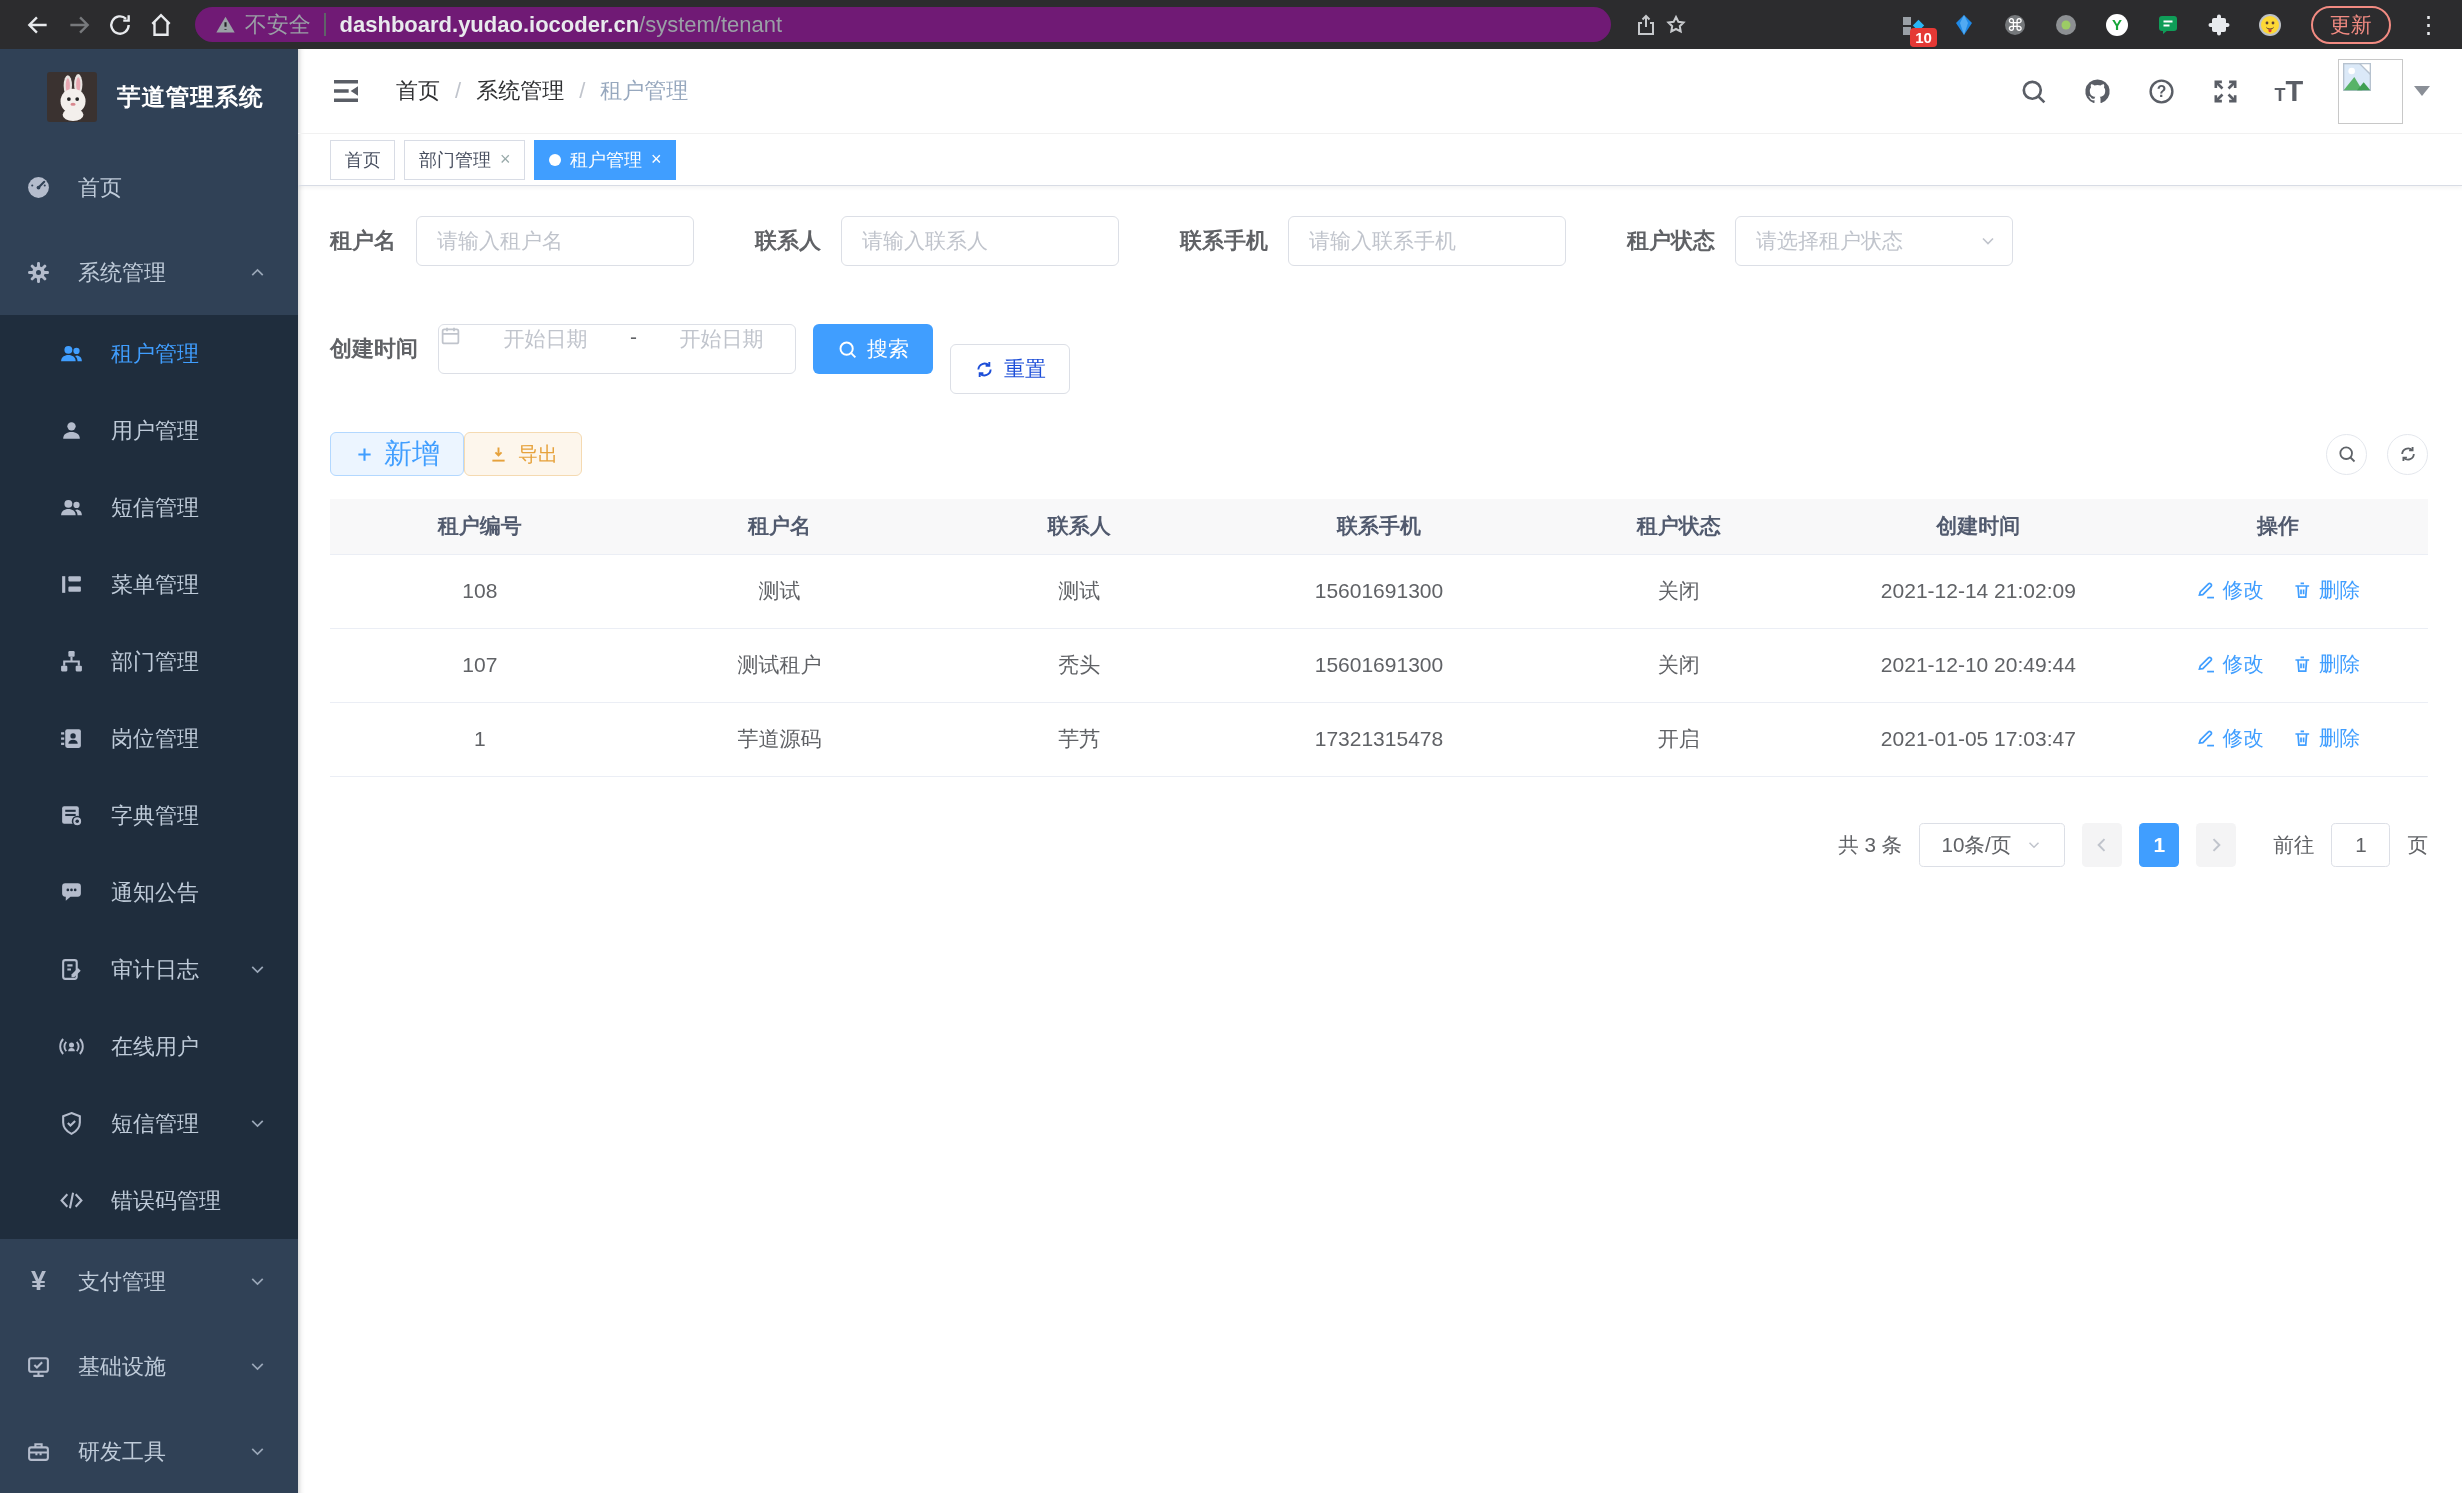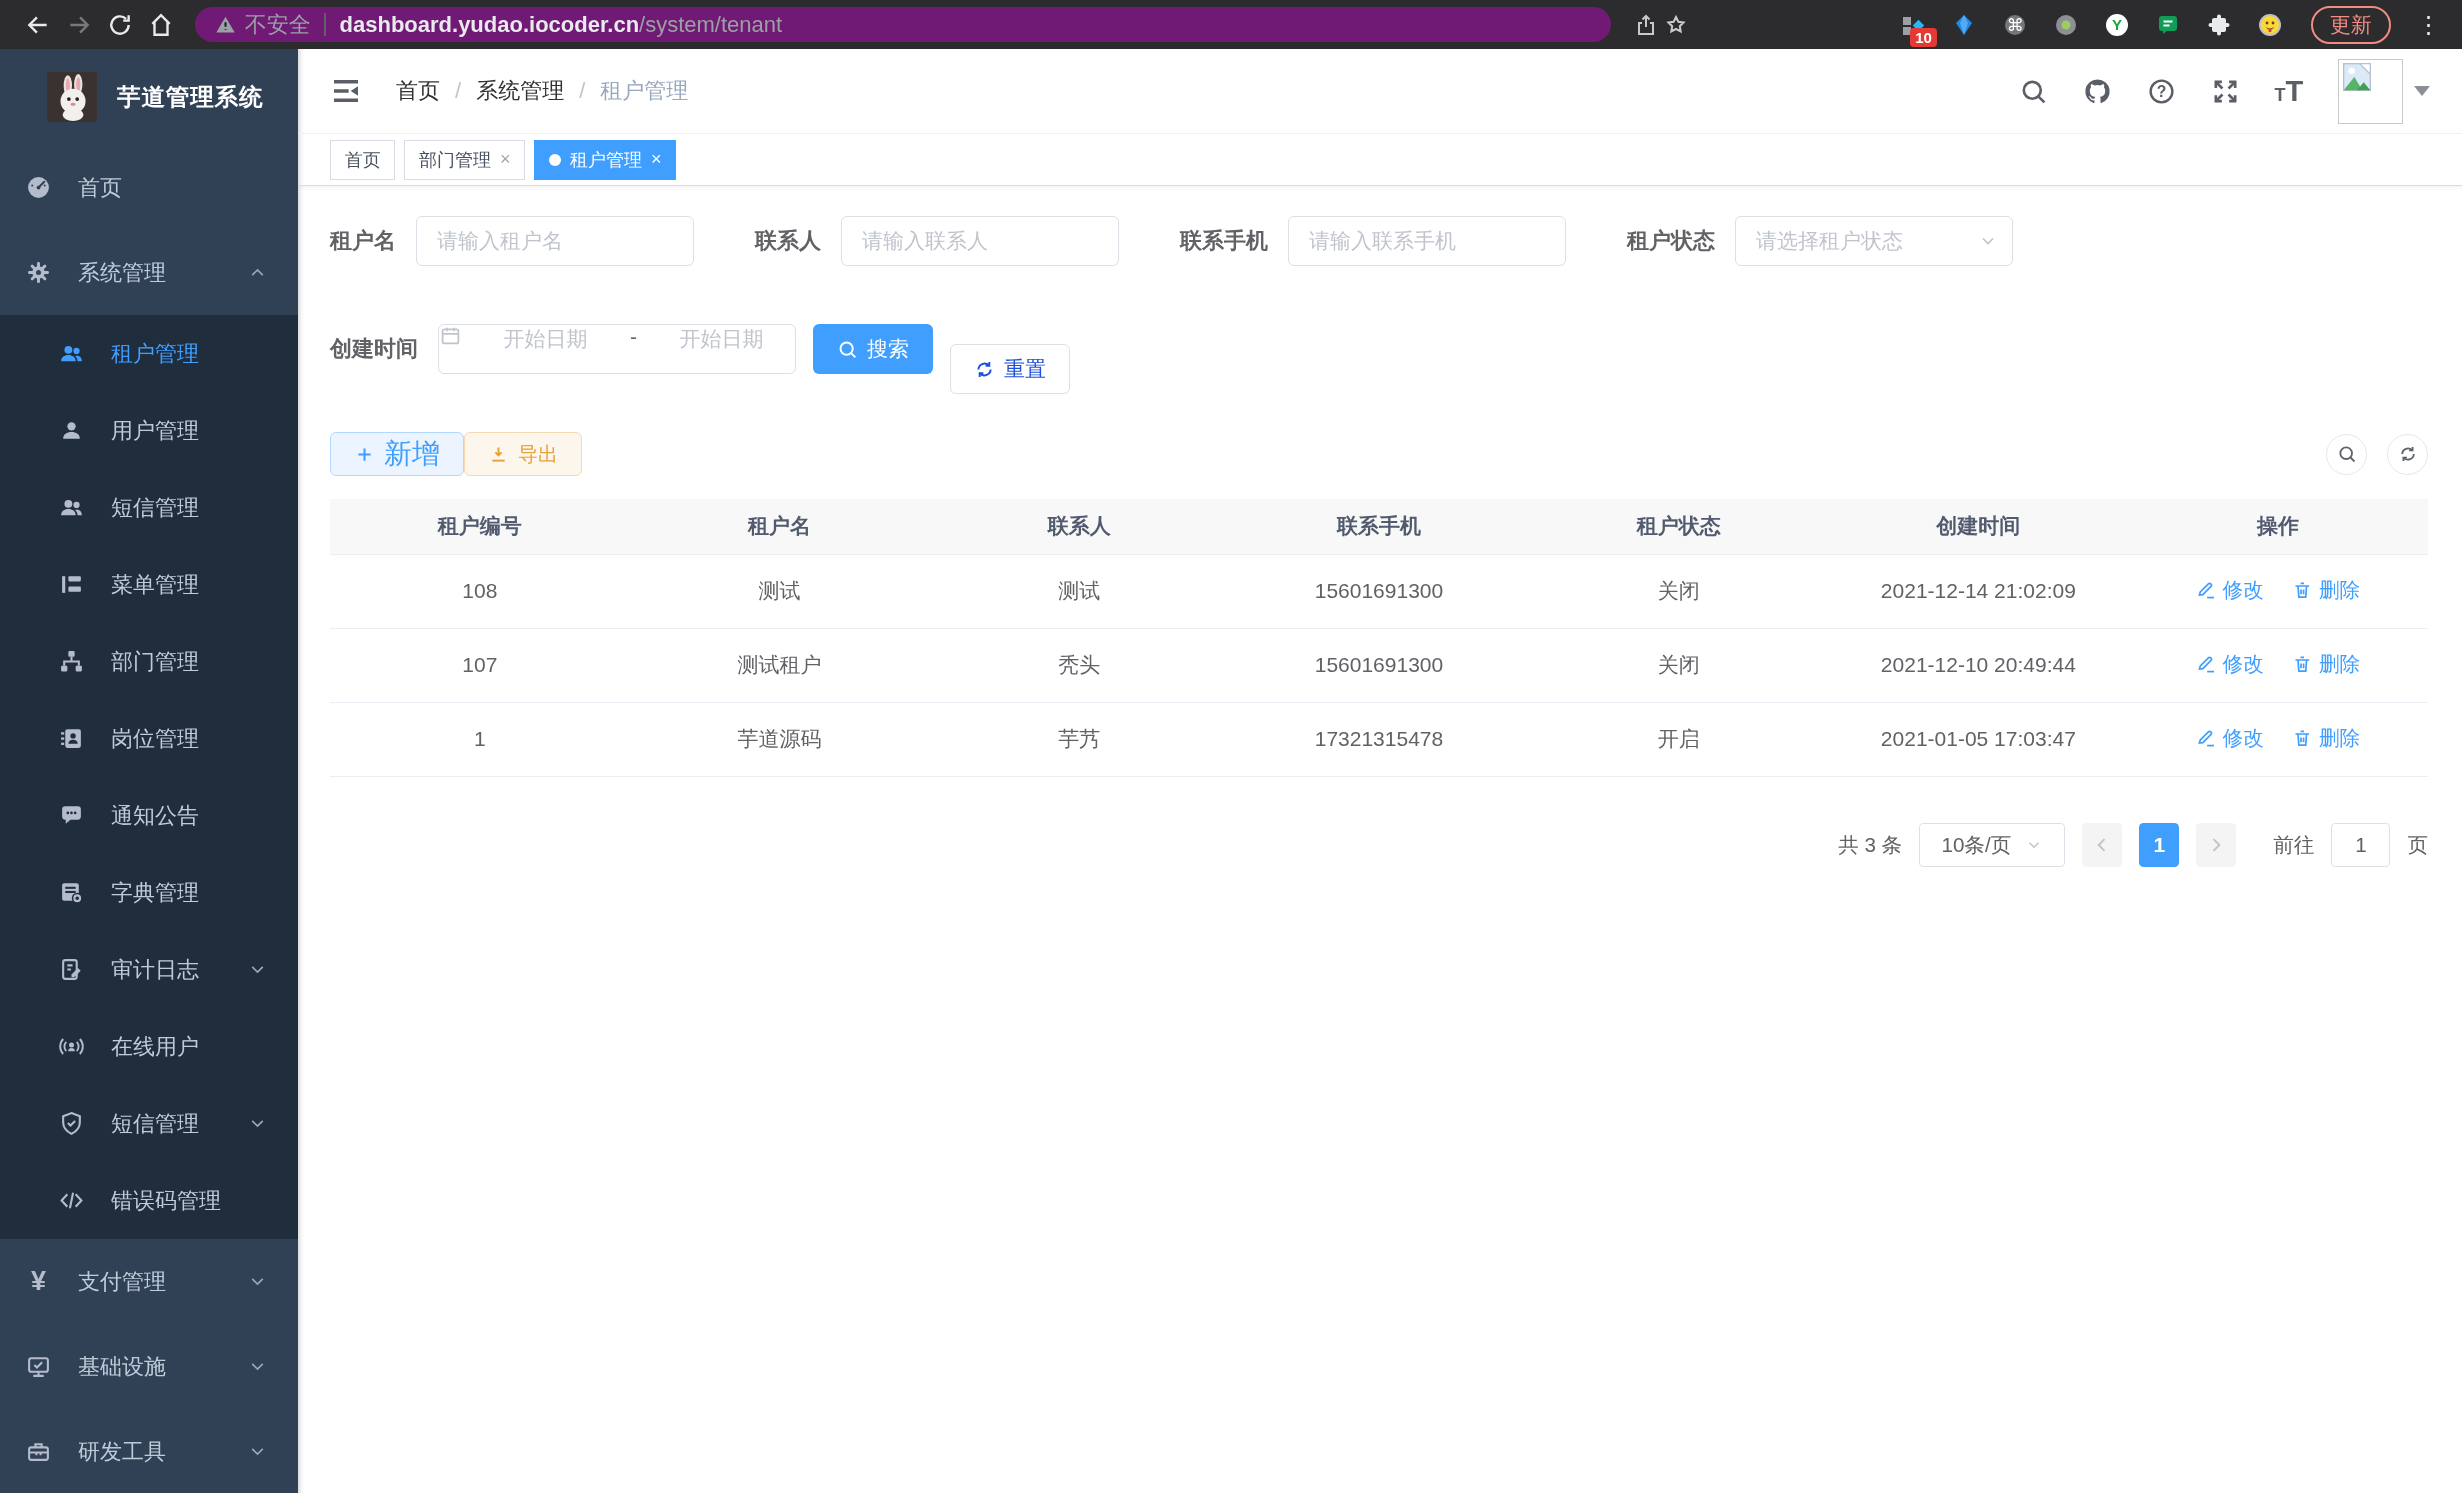--- a/index.html
+++ b/index.html
@@ -339,38 +339,38 @@
               <rect x="2" y="11" width="3" height="2.2"></rect>
               <rect x="2" y="16" width="3" height="2.2"></rect>
             </g>
             <circle cx="13.5" cy="9.5" r="2.6" fill="#1f2d3d"></circle>
             <path d="M9 17c0-2.6 2-3.8 4.5-3.8S18 14.4 18 17z" fill="#1f2d3d"></path>
           </svg>
         <span class="mi-label">岗位管理</span>
       </div>
       <div class="menu-item">
         <svg class="mi" viewBox="0 0 24 24">
+            <rect x="3" y="3" width="16" height="17" rx="2" fill="currentColor"></rect>
+            <rect x="6" y="6.5" width="10" height="2" fill="#1f2d3d"></rect>
+            <rect x="6" y="10.5" width="10" height="2" fill="#1f2d3d"></rect>
+            <circle cx="17.5" cy="17.5" r="4.5" fill="currentColor" stroke="#1f2d3d" stroke-width="1.5"></circle>
+            <circle cx="17.5" cy="17.5" r="1.7" fill="#1f2d3d"></circle>
+          </svg>
+        <span class="mi-label">字典管理</span>
+      </div>
+      <div class="menu-item">
+        <svg class="mi" viewBox="0 0 24 24">
             <path d="M3 6a3 3 0 013-3h12a3 3 0 013 3v7a3 3 0 01-3 3H11l-4.5 4v-4H6a3 3 0 01-3-3z" fill="currentColor"></path>
             <g fill="#1f2d3d">
               <circle cx="8.5" cy="9.5" r="1.3"></circle>
               <circle cx="12" cy="9.5" r="1.3"></circle>
               <circle cx="15.5" cy="9.5" r="1.3"></circle>
             </g>
           </svg>
         <span class="mi-label">通知公告</span>
-      </div>
-      <div class="menu-item">
-        <svg class="mi" viewBox="0 0 24 24">
-            <rect x="3" y="3" width="16" height="17" rx="2" fill="currentColor"></rect>
-            <rect x="6" y="6.5" width="10" height="2" fill="#1f2d3d"></rect>
-            <rect x="6" y="10.5" width="10" height="2" fill="#1f2d3d"></rect>
-            <circle cx="17.5" cy="17.5" r="4.5" fill="currentColor" stroke="#1f2d3d" stroke-width="1.5"></circle>
-            <circle cx="17.5" cy="17.5" r="1.7" fill="#1f2d3d"></circle>
-          </svg>
-        <span class="mi-label">字典管理</span>
       </div>
       <div class="menu-item">
         <svg class="mi" viewBox="0 0 24 24">
             <rect x="4" y="3" width="13" height="18" rx="2" fill="none" stroke="currentColor" stroke-width="2"></rect>
             <path d="M8 8h5M8 12h3.5" stroke="currentColor" stroke-width="2"></path>
             <path d="M12 16.8l6.2-6.2 2.6 2.6-6.2 6.2H12z" fill="currentColor"></path>
           </svg>
         <span class="mi-label">审计日志</span>
         <svg class="chev" viewBox="0 0 24 24">
             <path d="M6 9l6 6 6-6" fill="none" stroke="currentColor" stroke-width="2"></path>

